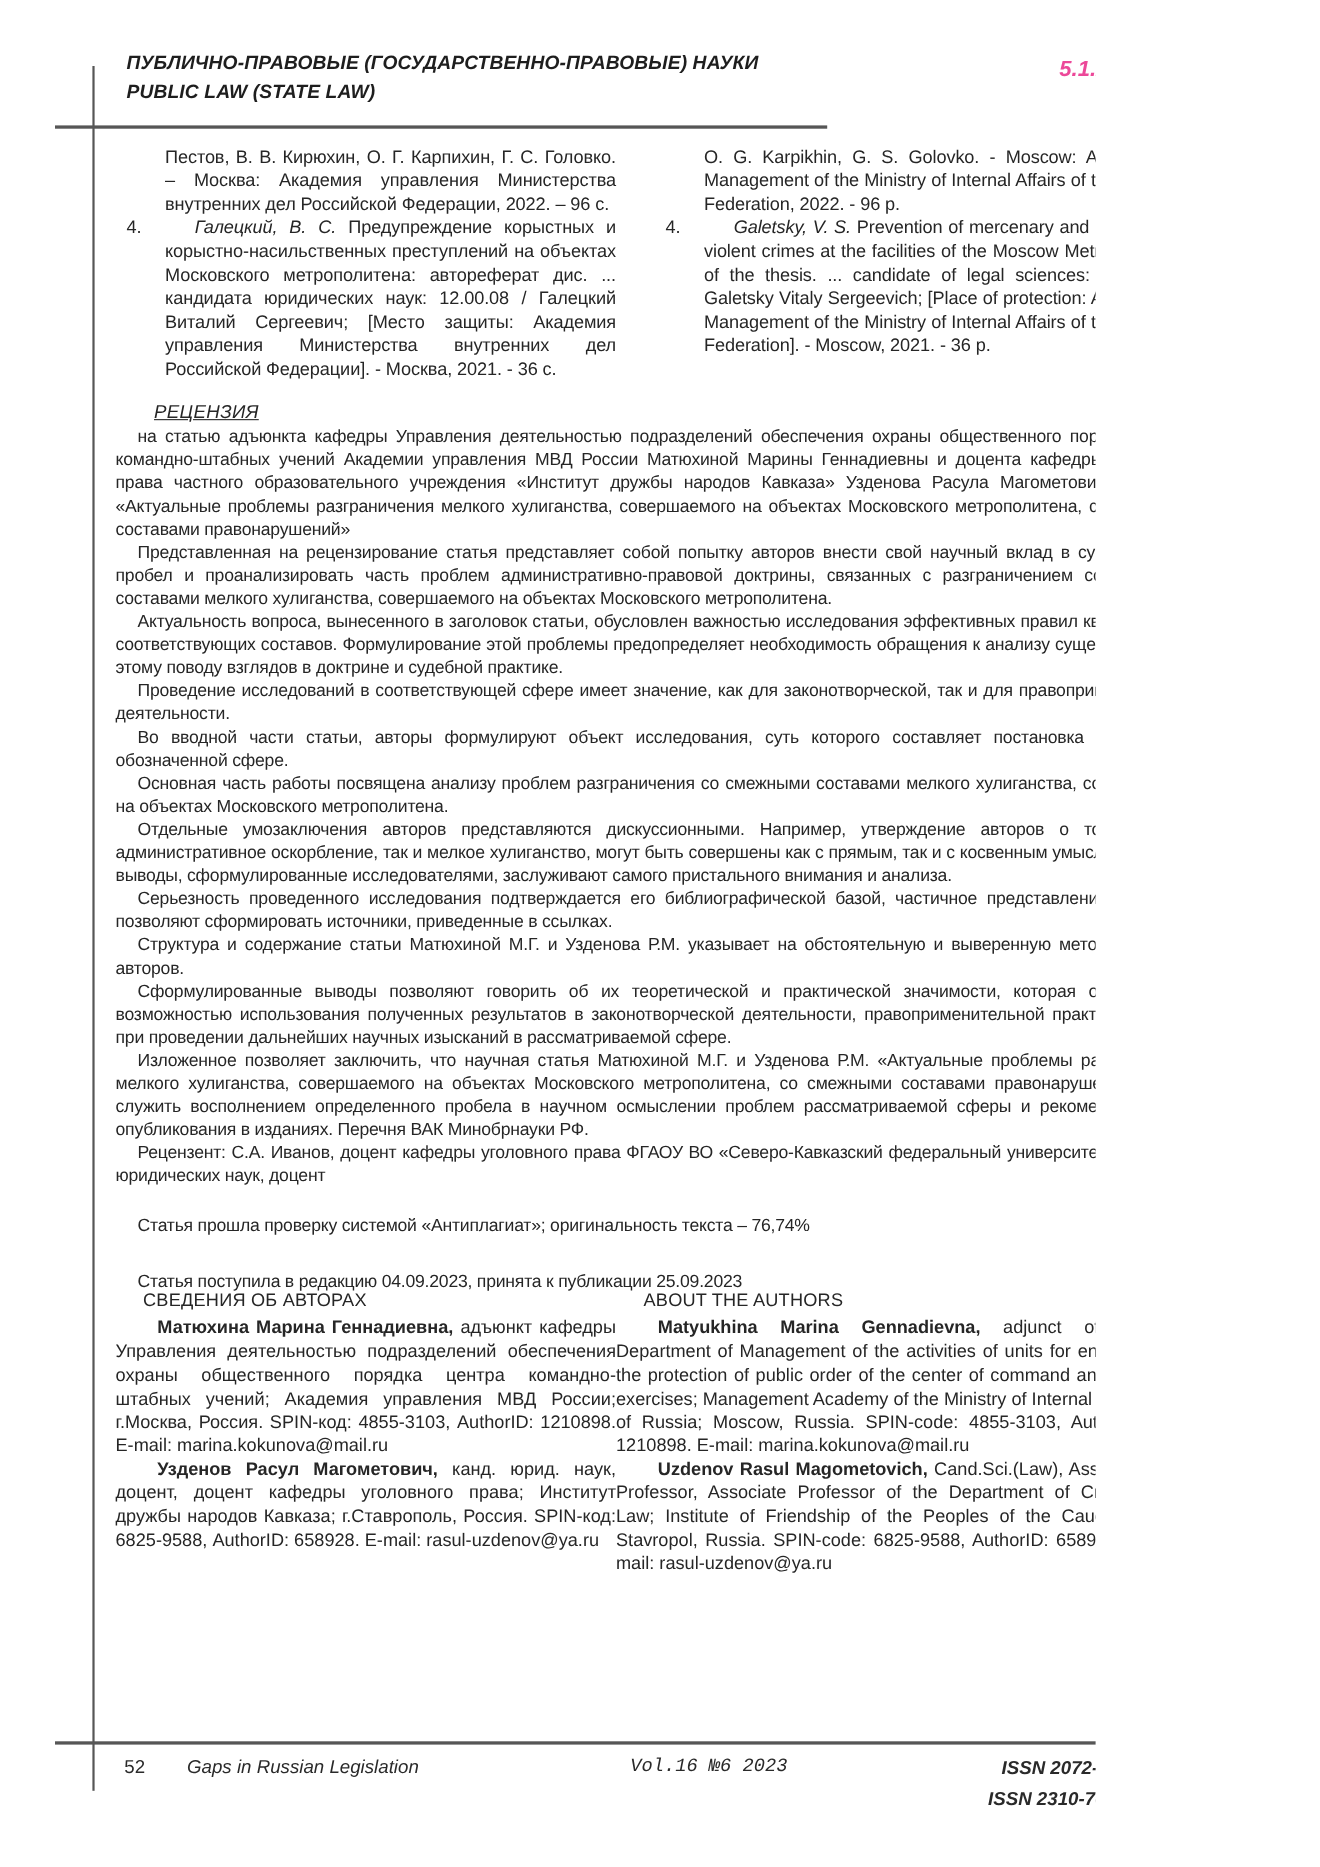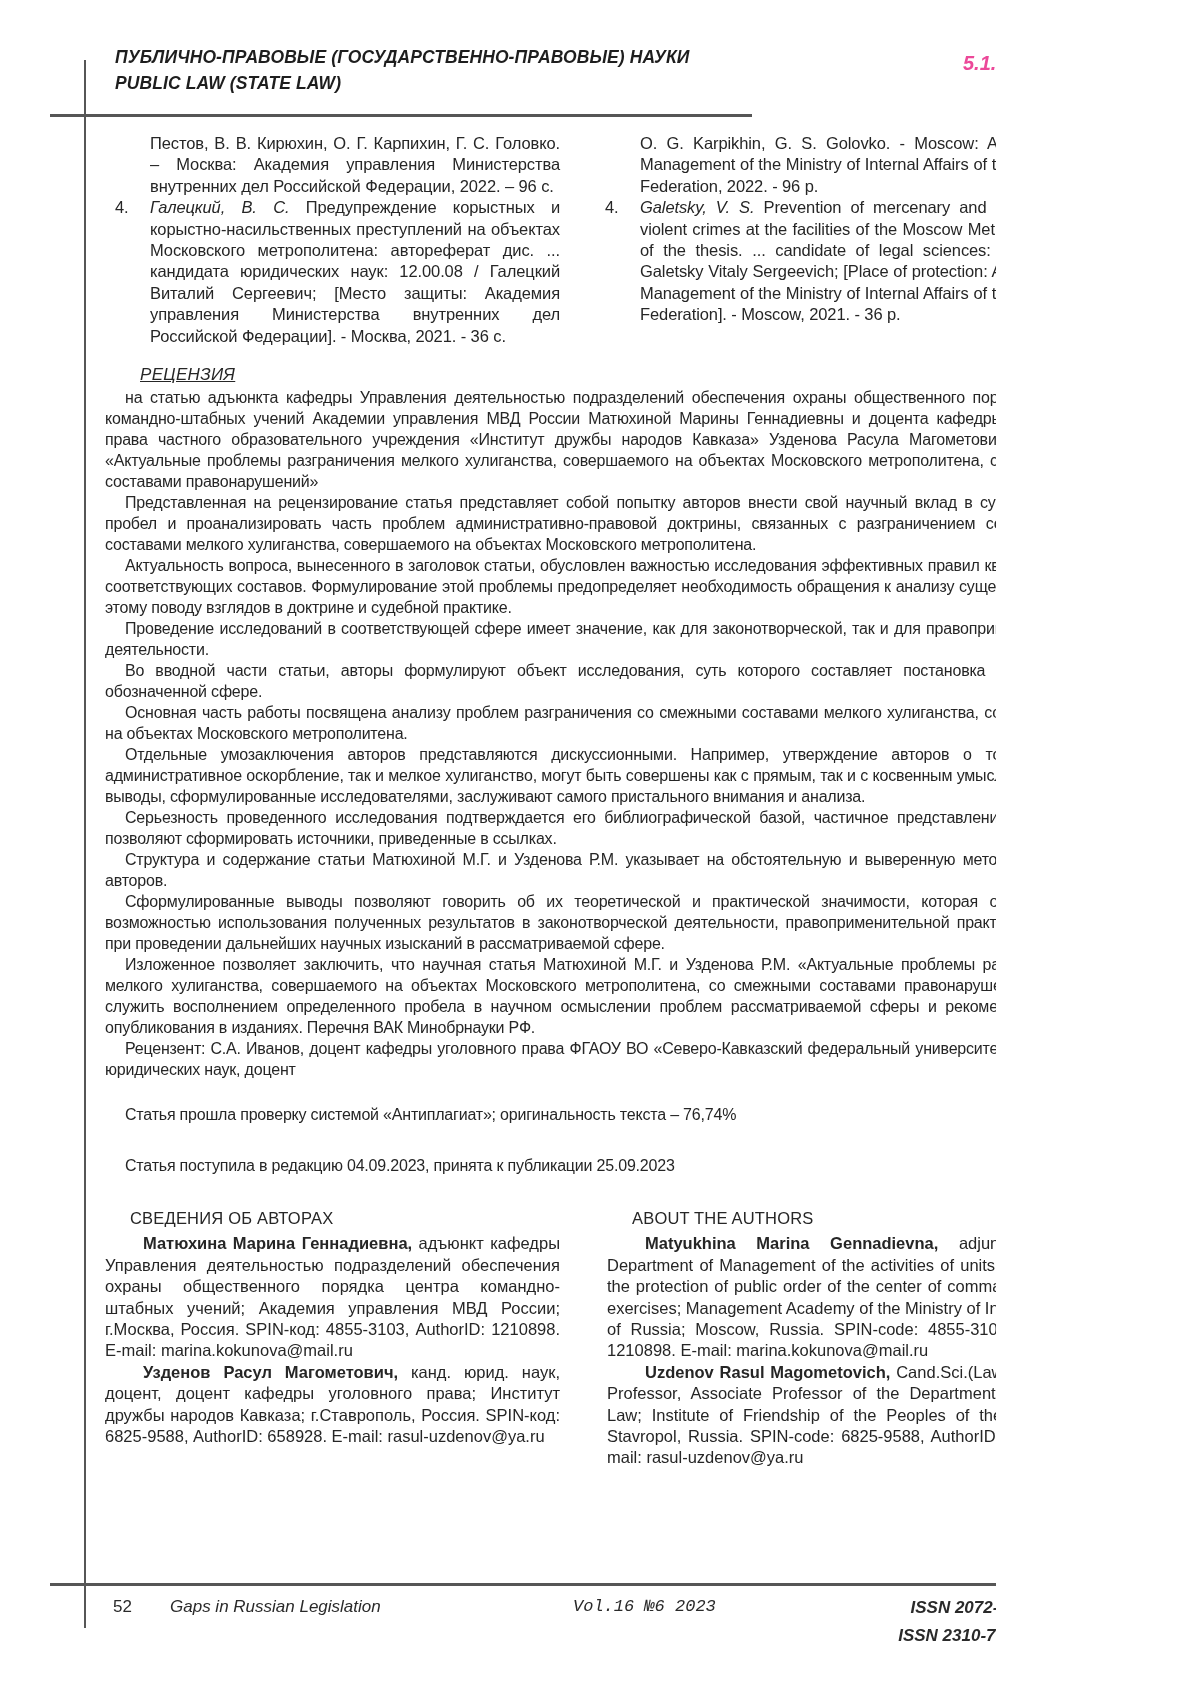--- a/index.html
+++ b/index.html
@@ -25,38 +25,38 @@
     font-weight:bold;font-style:italic;font-size:20px;color:#ec4899;
   }
 
   .content{position:absolute;top:133px;left:105px;width:985px;}
 
   .refs{display:flex;gap:35px;font-size:16.5px;line-height:21.4px;text-align:justify;letter-spacing:-.1px;}
   .refcol1{width:455px;}
   .refcol2{width:483px;}
   .ref{position:relative;padding-left:45px;margin:0;}
   .ref-num{position:absolute;left:10px;top:0;}
-  .ref-auth{font-style:italic;}
+  .ref-auth{font-style:italic;margin-left:27px;}
 
   .review{margin-top:17px;font-size:16px;line-height:21px;text-align:justify;letter-spacing:-.2px;}
   .review-heading{
     font-style:italic;text-decoration:underline;
     font-size:17px;letter-spacing:.3px;
     margin:0 0 2px 35px;font-weight:normal;
   }
   .review p{margin:0;text-indent:20px;}
 
   .plag{margin-top:26px;font-size:16px;letter-spacing:-.2px;text-indent:20px;}
   .dates{margin-top:30px;font-size:16px;letter-spacing:-.2px;line-height:23px;padding-left:20px;}
 
   .authors{
     position:absolute;top:1172px;left:105px;width:985px;
     font-size:16.5px;line-height:21.4px;
   }
-  .authors .row{display:flex;gap:47px;margin-top:36px;}
+  .authors .row{display:flex;}
   .acol1{width:455px;}
   .acol2{width:483px;}
   .authors h3{font-weight:normal;font-size:16.5px;margin:0 0 4px 25px;letter-spacing:.2px;}
   .authors p{margin:0;text-align:justify;text-indent:38px;}
   .aname{font-weight:bold;}
 
   .footer{position:absolute;top:1594px;left:105px;width:985px;font-size:17px;font-style:italic;color:#2a2a2a;}
   .pnum{position:absolute;left:8px;top:3px;font-style:normal;}
   .journal{position:absolute;left:65px;top:3px;}
   .issue{position:absolute;left:468px;top:3px;font-family:Liberation Mono, monospace;}

